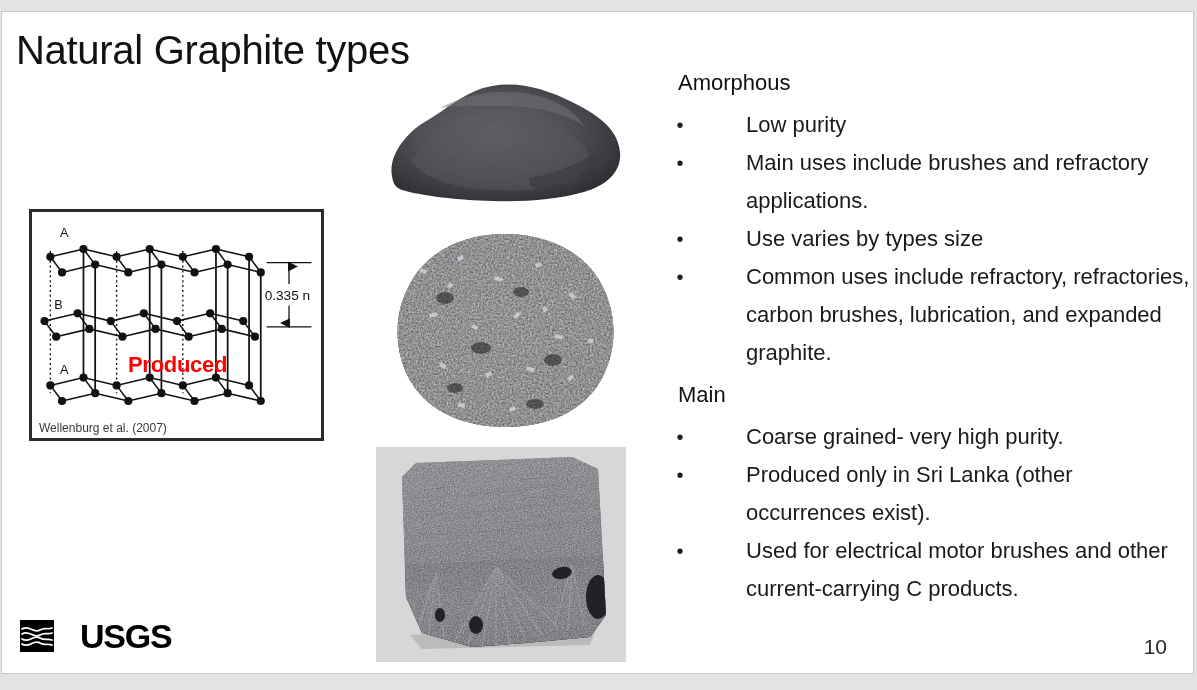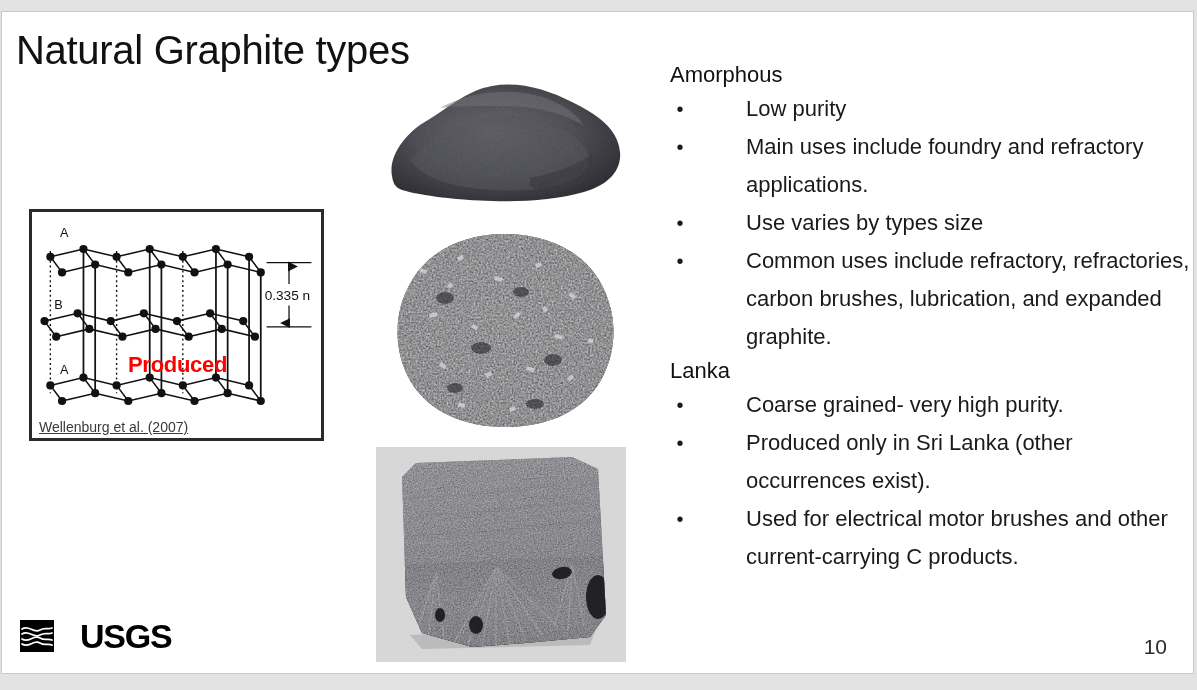--- a/index.html
+++ b/index.html
@@ -57,26 +57,25 @@
     background: #ffffff;
     border: 3px solid #2a2a2a;
     box-sizing: border-box;
     overflow: hidden;
   }
   #lattice-svg { display:block; width:100%; height:100%; }
   #lattice-citation {
     position: absolute;
     left: 5px;
     bottom: 3px;
-    font-size: 14px;
+    font-size: 12px;
     color: #3a3a3a;
     background: rgba(255,255,255,0.82);
     padding: 0 2px;
     white-space: nowrap;
-    text-decoration: underline;
   }
   .lat-label {
     font-family: "Liberation Sans", sans-serif;
     font-size: 13px;
     fill: #111;
   }
   .lat-dim {
     font-family: "Liberation Sans", sans-serif;
     font-size: 14px;
     fill: #111;
@@ -124,21 +123,21 @@
     position: absolute;
     left: 668px;
     top: 48px;
     width: 520px;
   }
   .section-heading {
     font-size: 22px;
     line-height: 30px;
     color: #111111;
     font-weight: 400;
-    margin: 0;
+    margin: 8px;
   }
   .bullet-row {
     position: relative;
     padding-left: 40px;
     font-size: 22px;
     line-height: 38px;
     color: #1a1a1a;
   }
   .bullet-dot {
     position: absolute;
@@ -491,37 +490,37 @@
     <div id="content-column">
 
       <div>
         <div class="section-heading">Amorphous</div>
         <div class="bullet-row">
           <span class="bullet-dot">•</span>
           <span class="bullet-text">Low purity</span>
         </div>
         <div class="bullet-row">
           <span class="bullet-dot">•</span>
-          <span class="bullet-text">Main uses include foundry and refractory applications.</span>
+          <span class="bullet-text">Main uses include brushes and refractory applications.</span>
         </div>
       </div>
 
       <div>
         <div class="bullet-row">
           <span class="bullet-dot">•</span>
           <span class="bullet-text">Use varies by types size</span>
         </div>
         <div class="bullet-row">
           <span class="bullet-dot">•</span>
           <span class="bullet-text">Common uses include refractory, refractories, carbon brushes, lubrication, and expanded graphite.</span>
         </div>
       </div>
 
       <div>
-        <div class="section-heading">Lanka</div>
+        <div class="section-heading">Main</div>
         <div class="bullet-row">
           <span class="bullet-dot">•</span>
           <span class="bullet-text">Coarse grained- very high purity.</span>
         </div>
         <div class="bullet-row">
           <span class="bullet-dot">•</span>
           <span class="bullet-text">Produced only in Sri Lanka (other occurrences exist).</span>
         </div>
         <div class="bullet-row">
           <span class="bullet-dot">•</span>

